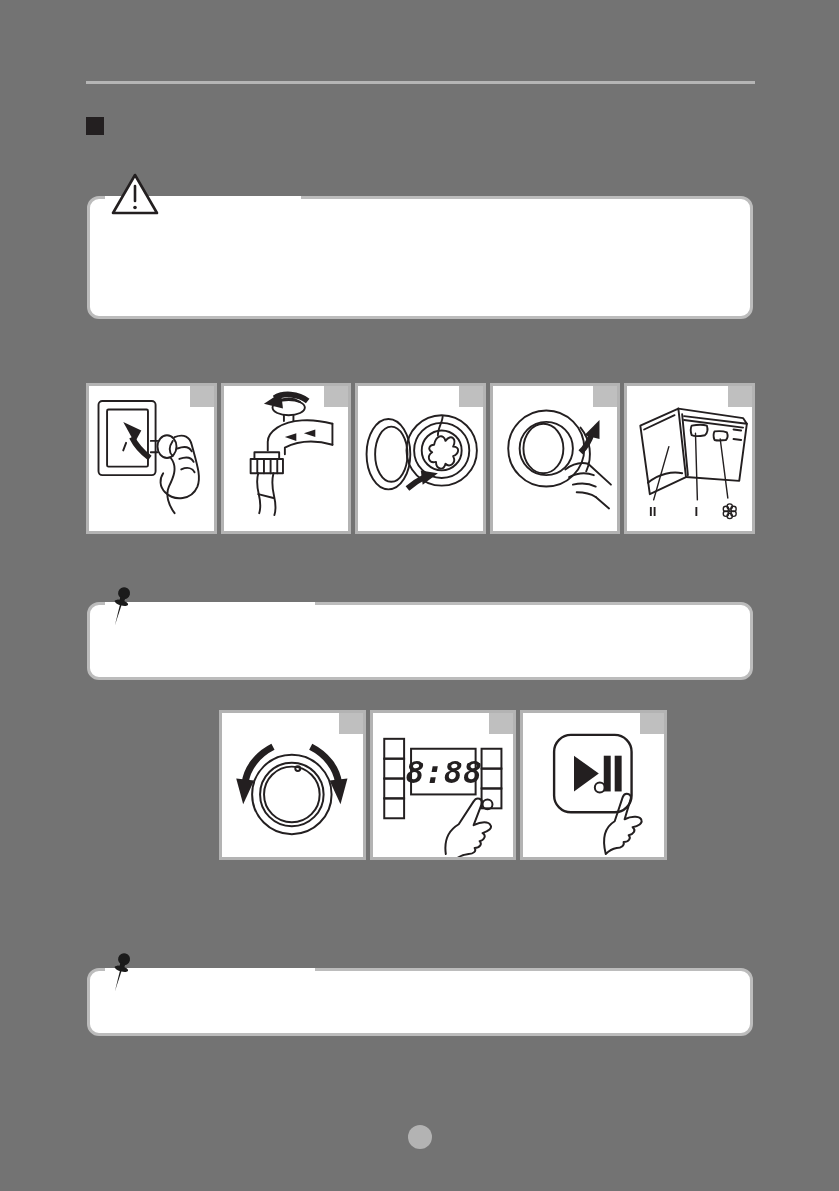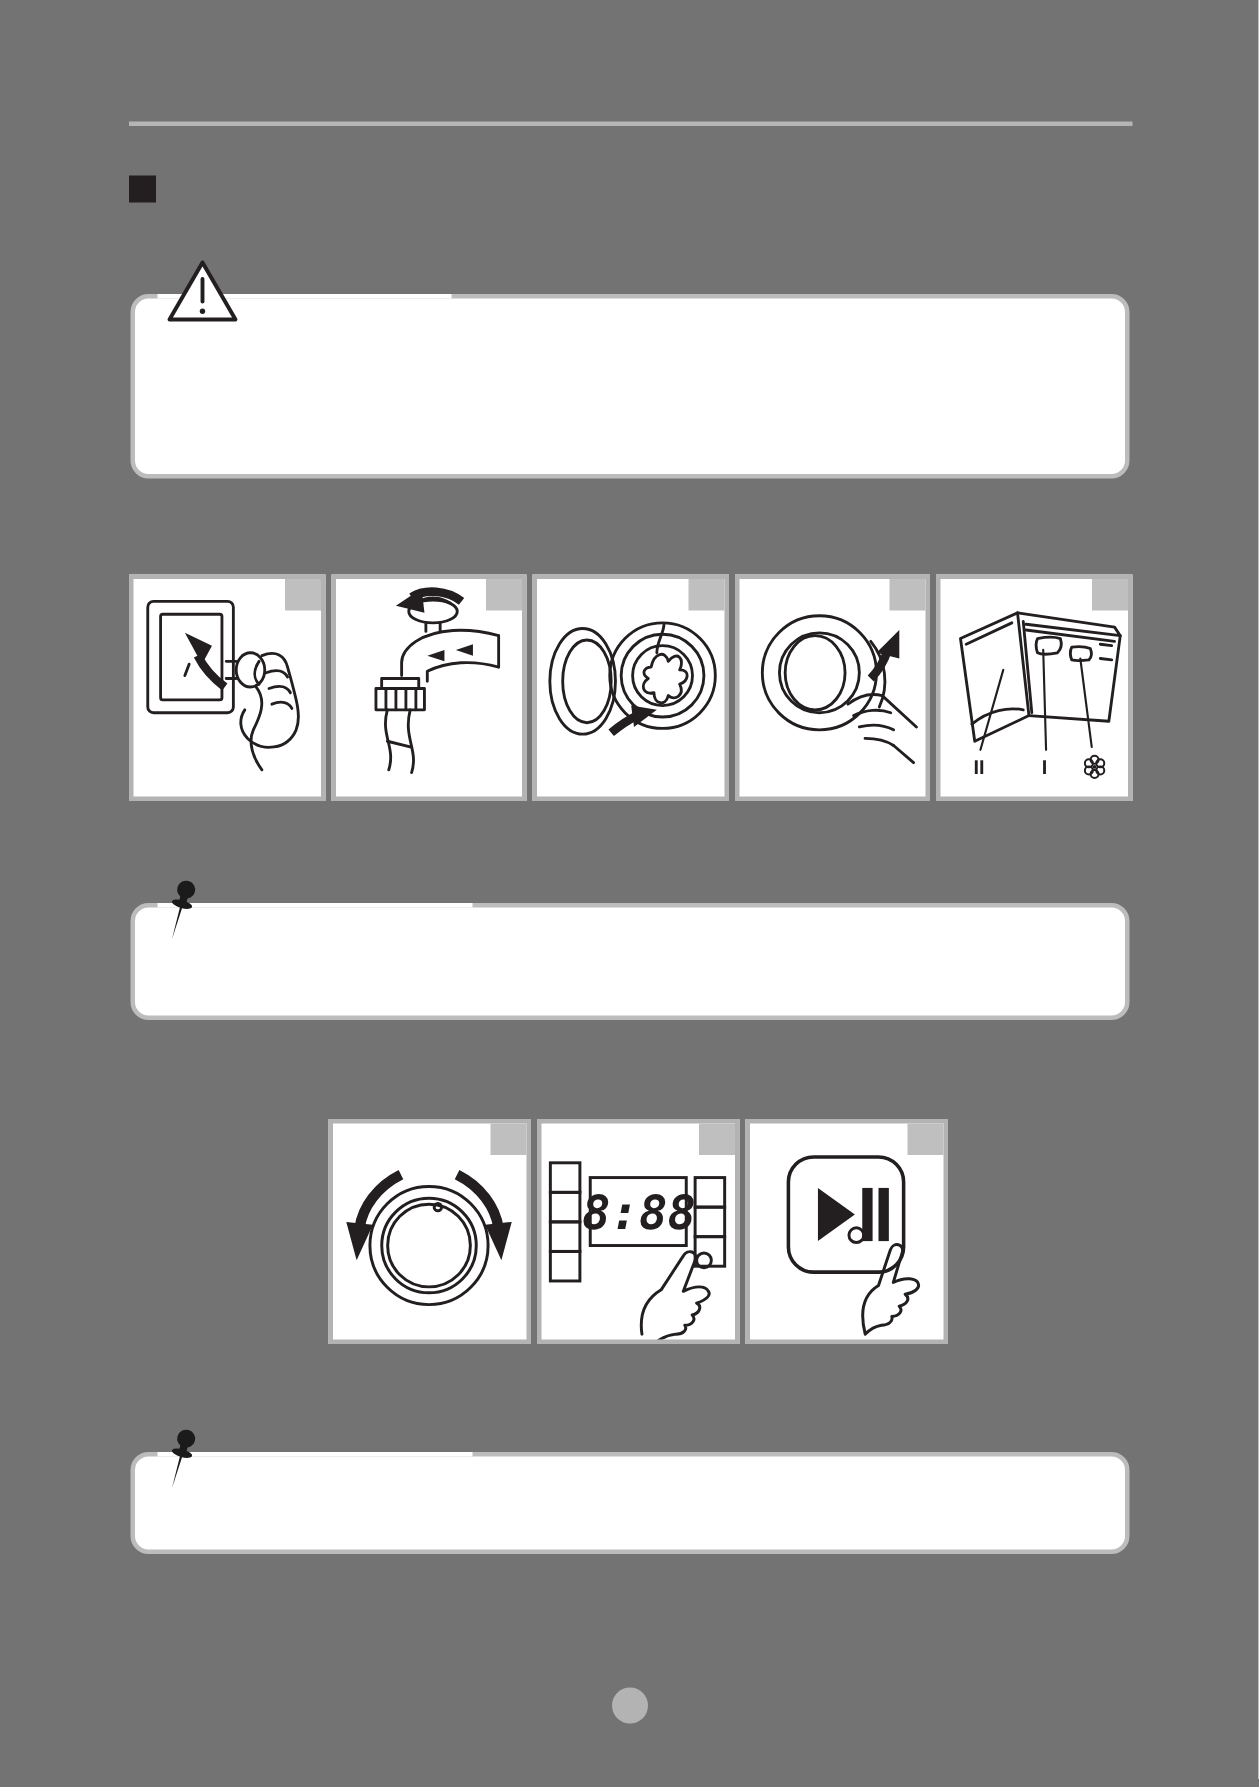--- a/index.html
+++ b/index.html
@@ -157,21 +157,21 @@
           <circle cx="13" cy="8" r="6"></circle>
           <rect x="10.5" y="12" width="5" height="5"></rect>
           <ellipse cx="13" cy="18" rx="7" ry="2.6"></ellipse>
           <polygon points="12.2,20 13.8,20 13,42"></polygon>
         </g>
       </svg>
     </div>
     <div class="abs" style="left:24px;top:18px;right:20px;font-size:12px;"></div>
   </div>
 
-  <div class="abs panel-row" style="left:219px;top:746px;width:413px;height:150px;">
+  <div class="abs panel-row" style="left:219px;top:710px;width:448px;height:150px;">
 
     <div class="panel">
       <svg class="ill" viewBox="0 0 131 145">
         <g fill="none" stroke="#231f20" stroke-width="2">
           <circle cx="65" cy="82" r="40"></circle>
           <circle cx="65" cy="82" r="32"></circle>
           <circle cx="65" cy="82" r="28"></circle>
           <circle cx="71" cy="56" r="2.5"></circle>
         </g>
         <path d="M46,34 C30,42 20,56 18,70" stroke="#231f20" stroke-width="7" fill="none"></path>

